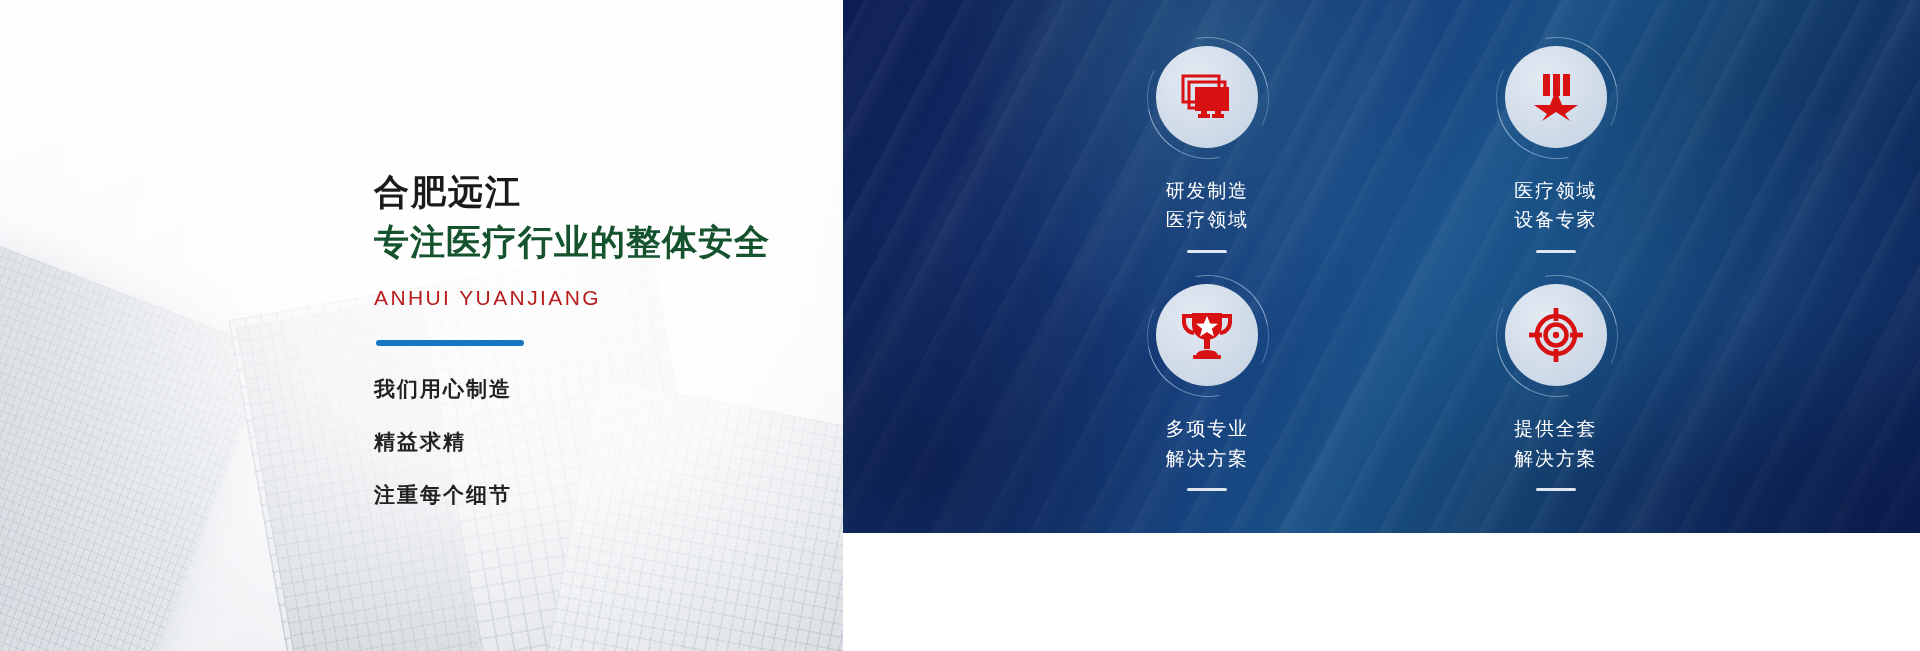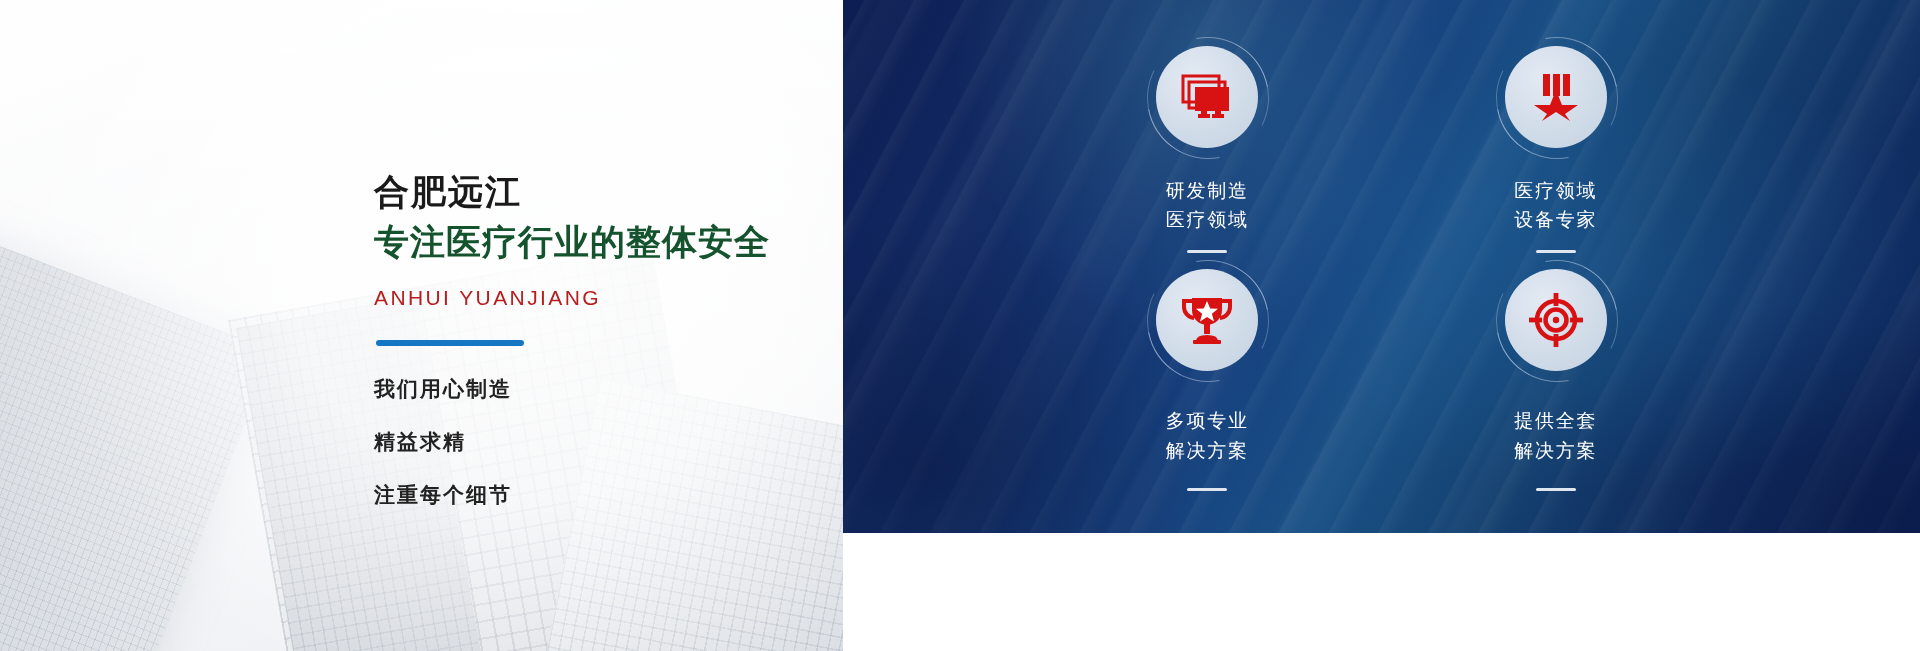--- a/index.html
+++ b/index.html
@@ -145,21 +145,21 @@
 
   .grid{
     position:absolute;inset:0;
     display:grid;
     grid-template-columns:repeat(2,1fr);
     grid-template-rows:repeat(2,1fr);
     padding:46px 190px 42px 190px;
     box-sizing:border-box;
   }
   .cell{display:flex;flex-direction:column;align-items:center;justify-content:flex-start;}
-  .cell.row2{justify-content:space-between;}
+  .cell.row2{justify-content:flex-end;}
   .iconwrap{position:relative;width:102px;height:102px;flex:0 0 102px;}
   .ring{
     position:absolute;left:-9px;top:-9px;width:120px;height:120px;
     border-radius:50%;
     border:1.4px solid rgba(210,225,245,.45);
     border-left-color:transparent;border-right-color:transparent;
     transform:rotate(34deg);
   }
   .ring2{
     position:absolute;left:-9px;top:-9px;width:120px;height:120px;

